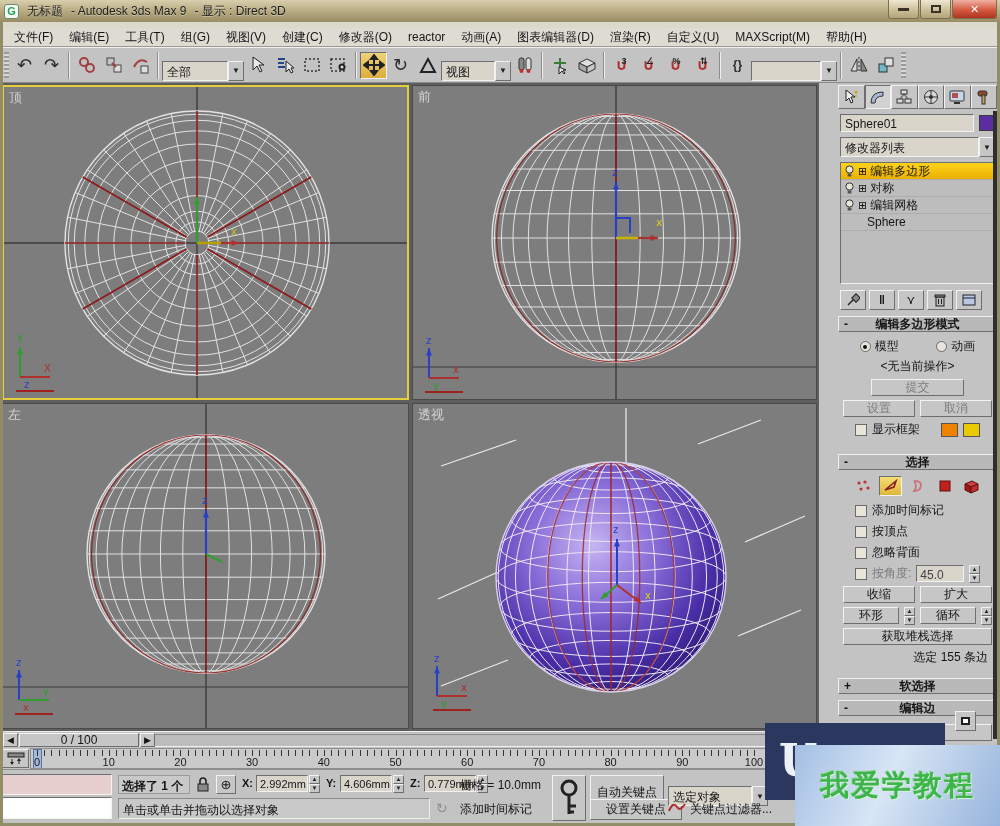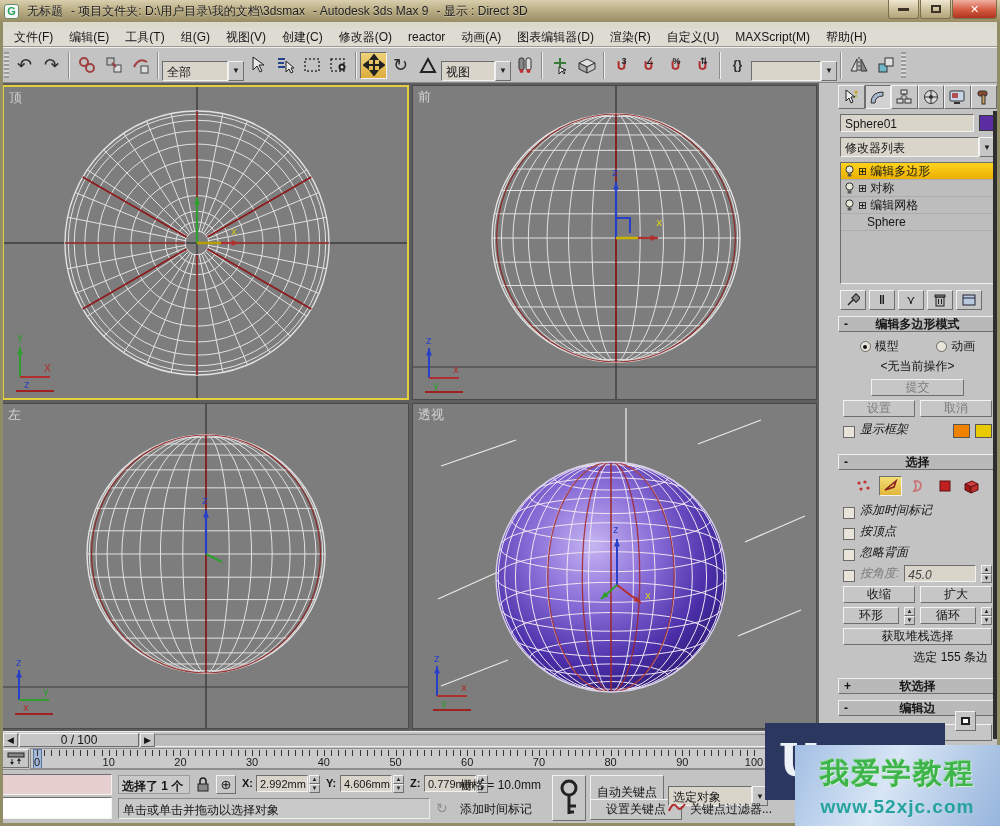--- a/index.html
+++ b/index.html
@@ -76,21 +76,21 @@
     font-weight:bold; font-size:12px; text-align:center; position:relative; line-height:14px; }
   .rollhead .pm { position:absolute; left:5px; top:0; font-weight:bold; }
   .rollbody { padding:4px 3px 6px 3px; }
   .radio-row { display:flex; justify-content:space-around; margin:2px 0 3px 0; }
   .radio { display:flex; align-items:center; gap:4px; }
   .rdot { width:11px; height:11px; border-radius:50%; background:#e8e4da; border:1px solid #6a6a6a; position:relative; }
   .rdot.on::after { content:""; position:absolute; left:2.5px; top:2.5px; width:4px; height:4px; border-radius:50%; background:#111; }
   .centertext { text-align:center; margin:3px 0; }
   .btnrow { display:flex; gap:5px; margin:4px 2px; }
   .btnrow .btn { flex:1; height:17px; }
-  .cbrow { display:flex; align-items:flex-end; gap:5px; margin:4px 2px;font-style:italic; }
+  .cbrow { display:flex; align-items:center; gap:5px; margin:4px 14px; }
   .cb { width:12px; height:12px; background:#e8e4da; border:1px solid #6a6a6a; flex:none; }
   .cbrow.disabled { color:#7c7c7c; }
   .swatch { width:17px; height:14px; border:1px solid #555; }
   .spin { width:11px; height:17px; display:flex; flex-direction:column; flex:none; }
   .spin span { flex:1; background:#c6c6c6; border:1px solid; border-color:#f2f2f2 #6e6e6e #6e6e6e #f2f2f2;
     font-size:6px; line-height:7px; text-align:center; color:#222; }
   .subobj-row { display:flex; justify-content:center; gap:4px; margin:2px 0 6px 0; }
   .subobj { width:23px; height:20px; display:flex; align-items:center; justify-content:center; }
   .subobj.active { background:linear-gradient(#f3de74,#e0b63a); border:1px solid; border-color:#6e6e6e #f2f2f2 #f2f2f2 #6e6e6e; }
   #selstatus { text-align:right; padding-right:6px; margin-top:4px; }
@@ -146,21 +146,20 @@
   .wedge { position:absolute; background:#918d66; z-index:5; }
 </style>
 </head>
 <body>
 
 <div id="app">
 
   <div id="titlebar">
     <span id="app-icon">G</span>
     <span class="title-part">无标题</span>
-    <span class="title-part">- 项目文件夹: D:\用户目录\我的文档\3dsmax</span>
     <span class="title-part">- Autodesk 3ds Max 9</span>
     <span class="title-part">- 显示 : Direct 3D</span>
     <div id="winbtns">
       <div class="winbtn">
           <span class="minglyph"></span>
         </div>
       <div class="winbtn">
           <span class="maxglyph"></span>
         </div>
       <div class="winbtn close">✕</div>
@@ -1002,15 +1001,14 @@
 
   <div class="wedge" style="left:0;top:22px;width:3px;height:804px;"></div>
   <div class="wedge" style="right:0;top:22px;width:3px;height:804px;"></div>
   <div class="wedge" style="left:0;bottom:0;width:1000px;height:3px;"></div>
 
   <div id="wm-dark">
     <span id="wm-u">U</span>
   </div>
   <div id="wm-light">
     <span id="wm-line1">我爱学教程</span>
-    <span id="wm-line2">www.52xjc.com</span>
   </div>
 </div>
 
 </body></html>

